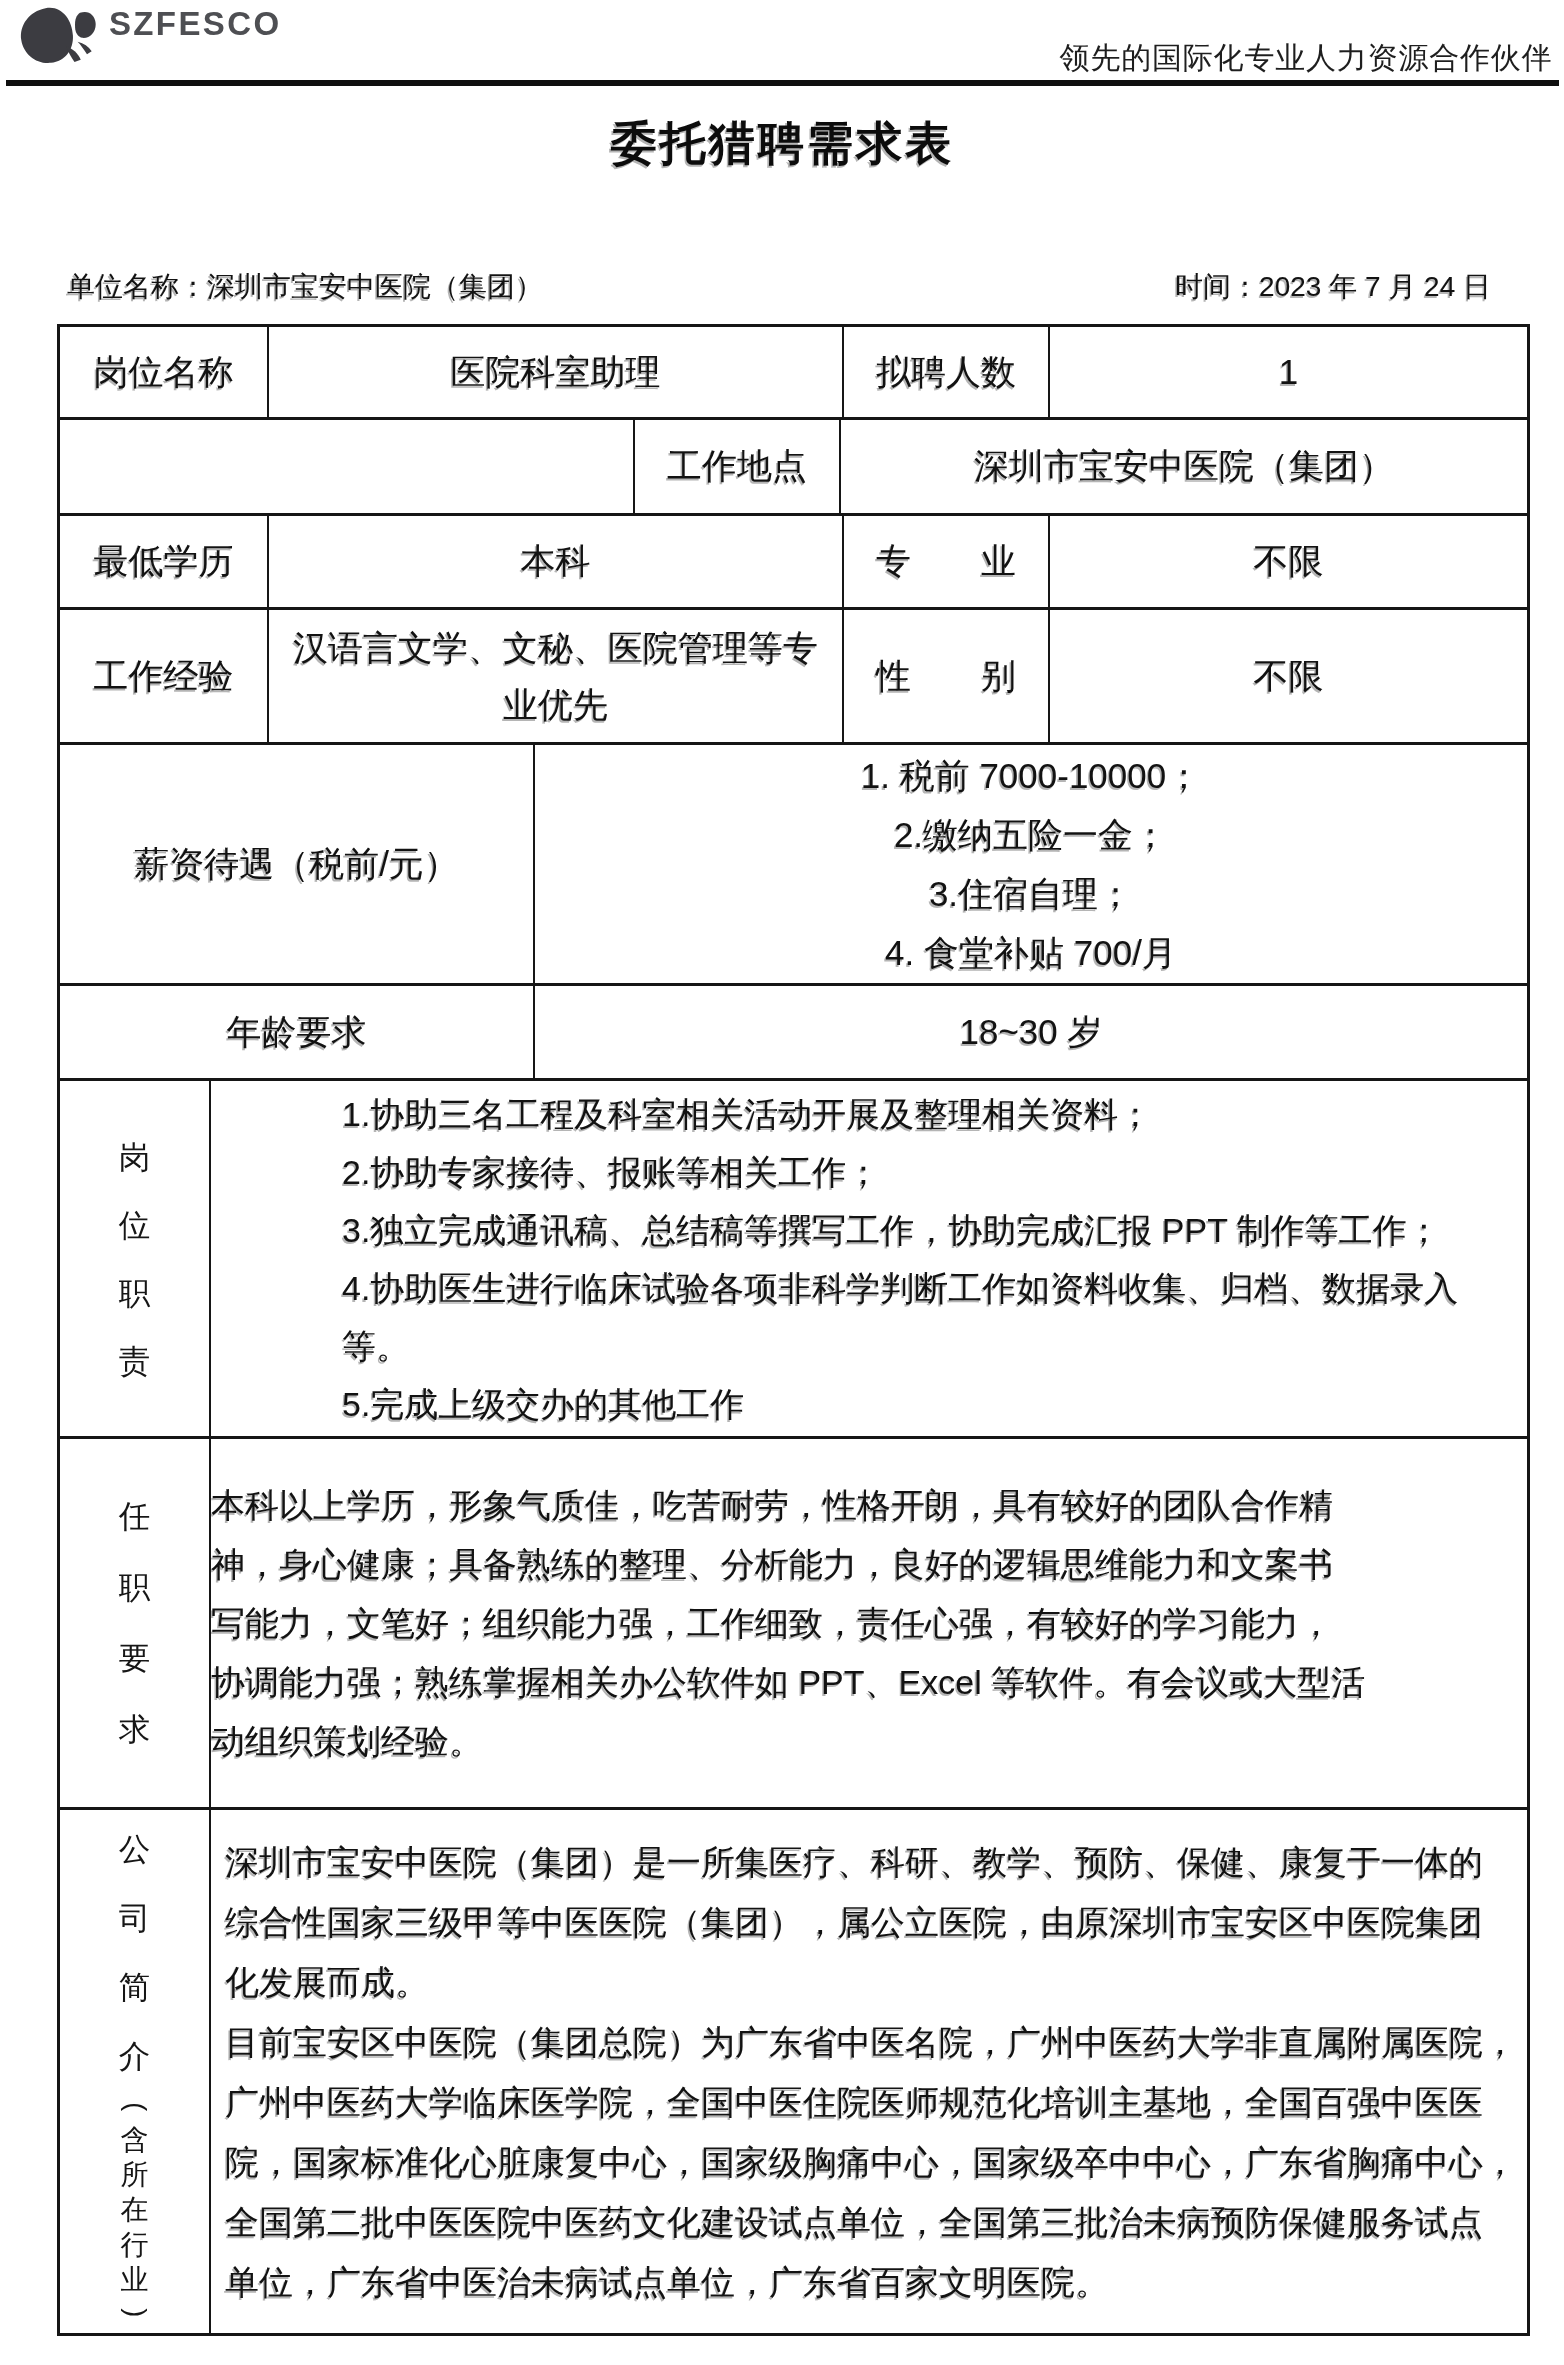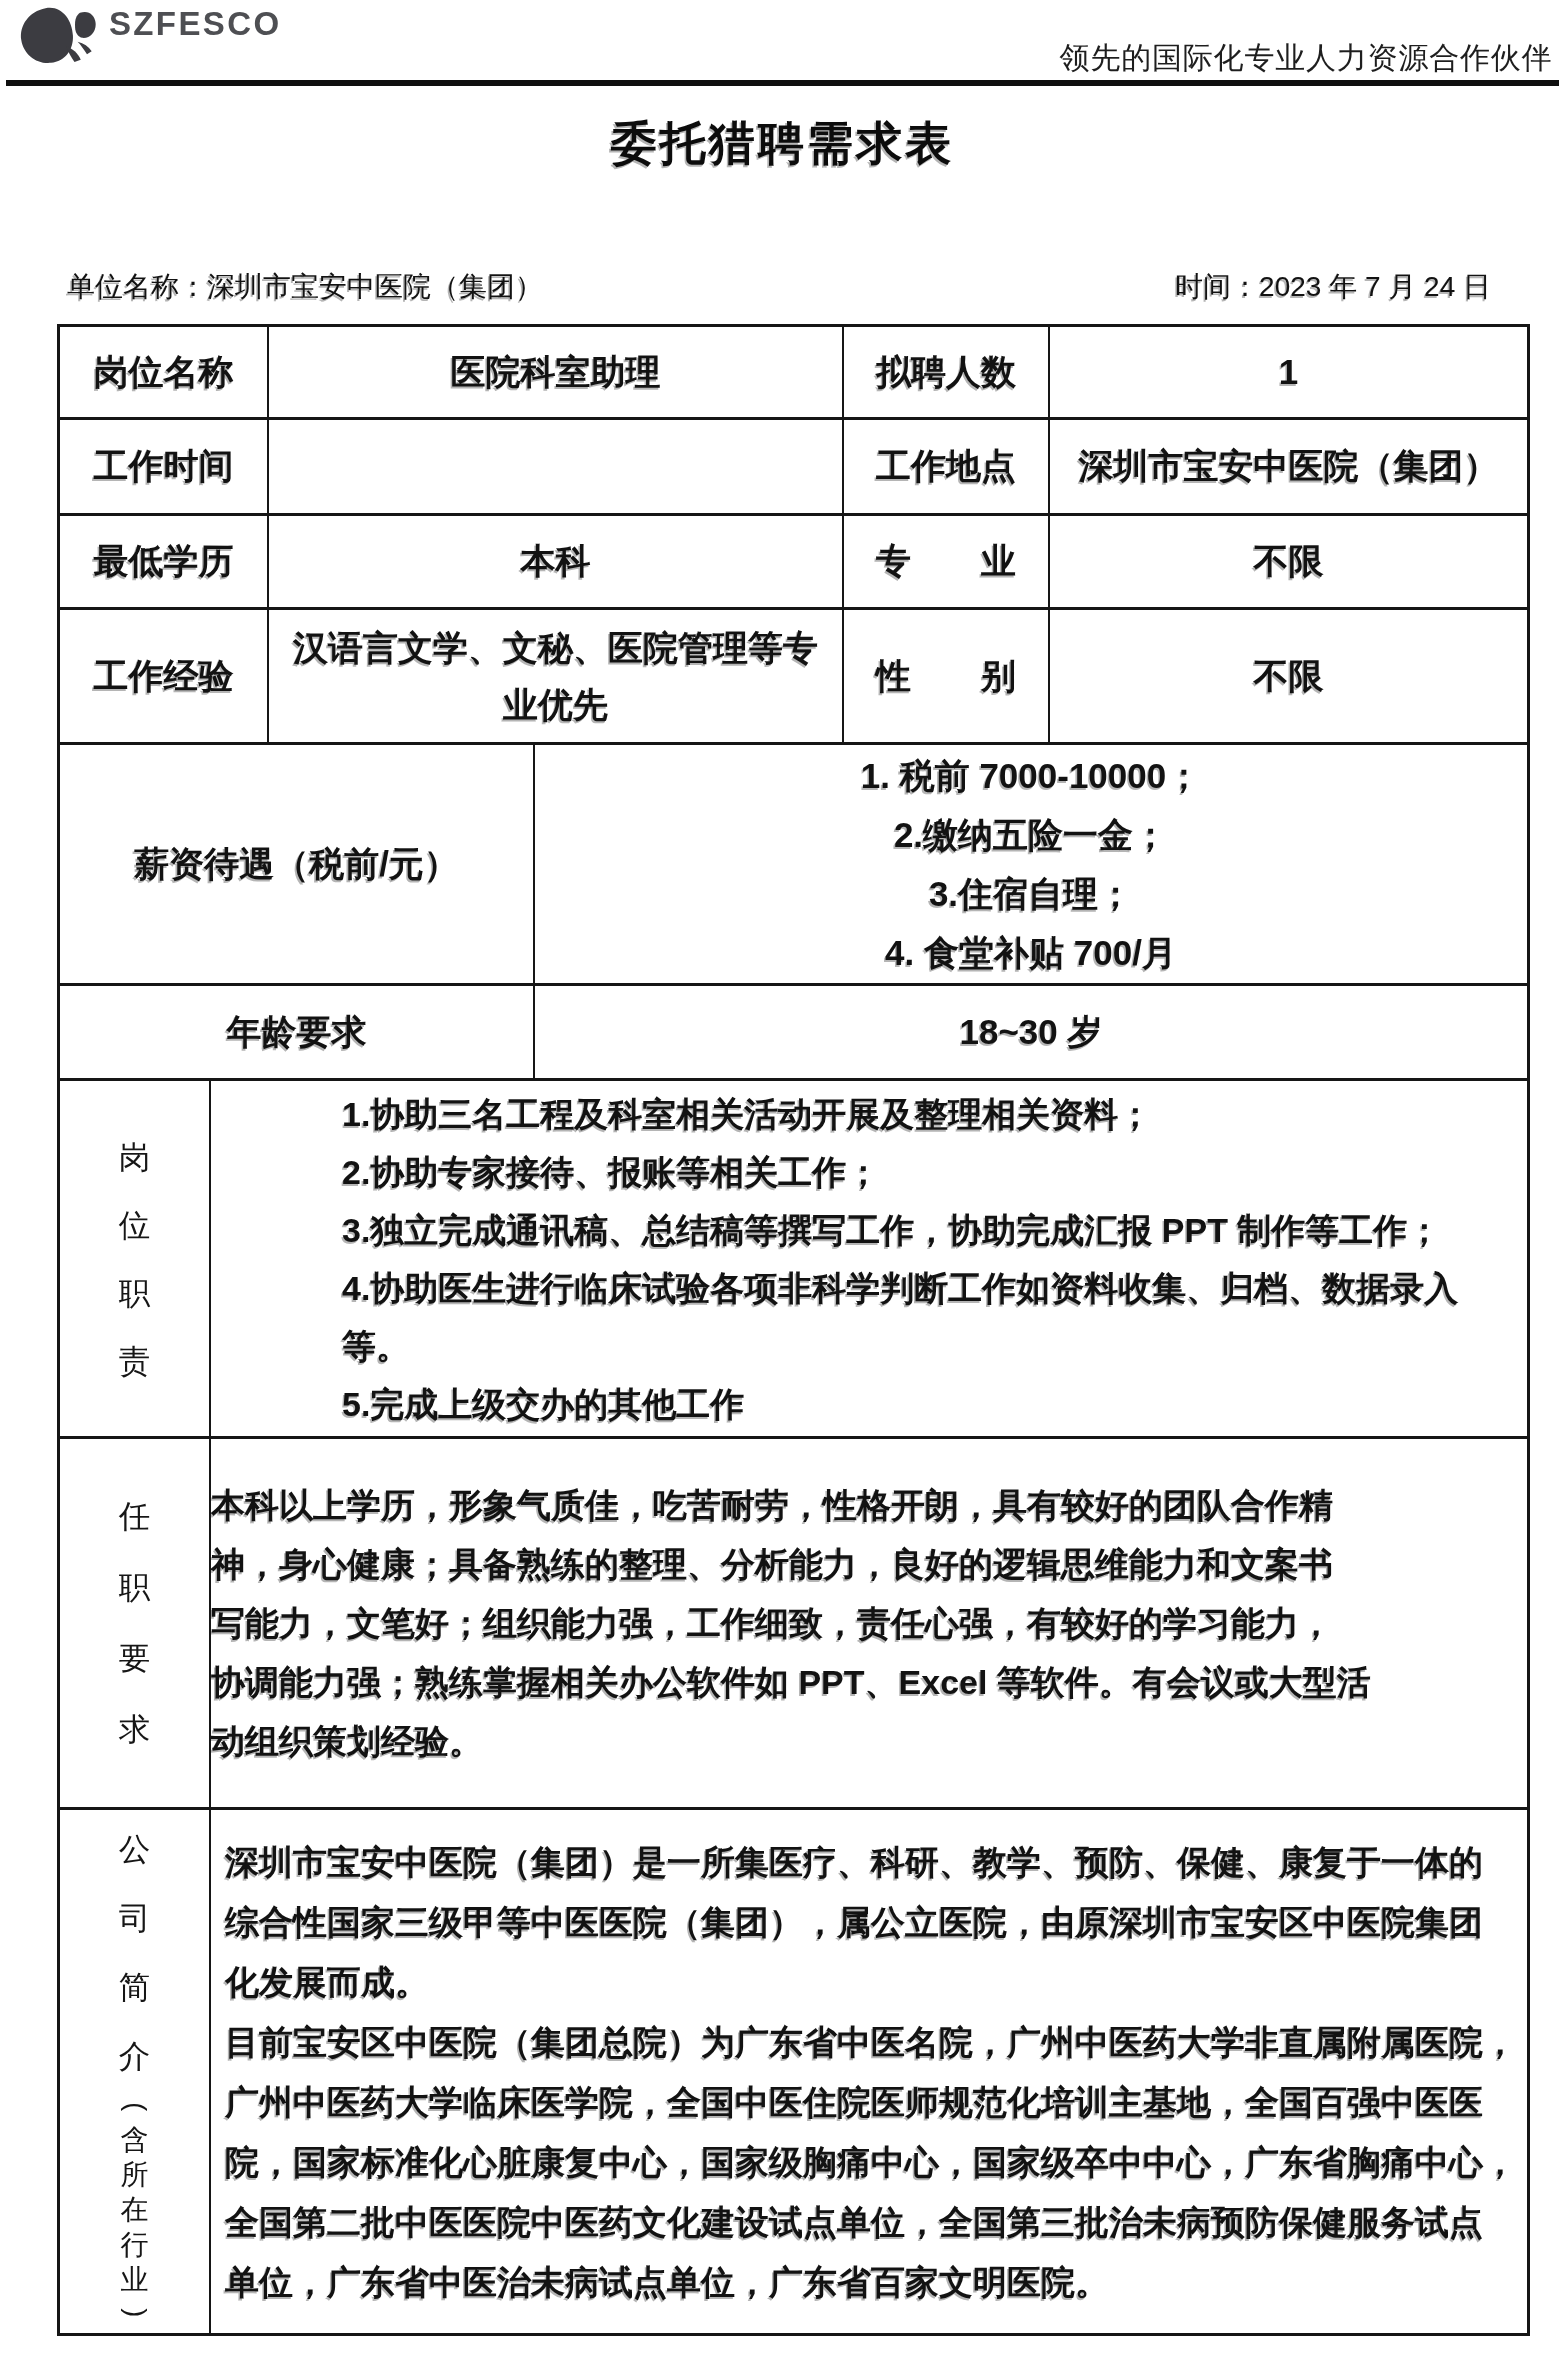--- a/index.html
+++ b/index.html
@@ -33,21 +33,21 @@
 
   
   .req-table {
     position:absolute; left:57px; top:324px; width:1473px; height:2012px;
     border:3.9px solid #161616; display:flex; flex-direction:column; background:#fff;
   }
   .trow { display:flex; width:100%; border-bottom:3.9px solid #161616; }
   .trow:last-child { border-bottom:none; flex:1; }
   .cell {
     display:flex; align-items:center; justify-content:center;
-    font-size:35px; font-weight:bold; white-space:pre; overflow:hidden;
+    font-size:35px; font-weight:normal; white-space:pre; overflow:hidden;
   }
   .bR { border-right:2.4px solid #161616; }
   .c1 { width:209px; } .c2 { width:575px; } .c3 { width:206px; } .c4 { flex:1; }
   .cw { width:475px; }          
   .cn { width:151px; }          
   .h1 { height:93px; } .h2 { height:96px; } .h3 { height:94px; } .h4 { height:135px; }
   .h5 { height:241px; } .h6 { height:95px; } .h7 { height:358px; } .h8 { height:371px; }
 
   .col { flex-direction:column; }
   .line { white-space:pre; }
@@ -99,21 +99,20 @@
 <div class="req-table">
 
   <div class="trow h1">
     <div class="cell c1 bR sh">岗位名称</div>
     <div class="cell c2 bR sh">医院科室助理</div>
     <div class="cell c3 bR sh">拟聘人数</div>
     <div class="cell c4 sh">1</div>
   </div>
 
   <div class="trow h2">
-    <div class="cell c1 bR sh">工作时间</div>
     <div class="cell c2 bR sh"></div>
     <div class="cell c3 bR sh">工作地点</div>
     <div class="cell c4 sh">深圳市宝安中医院（集团）</div>
   </div>
 
   <div class="trow h3">
     <div class="cell c1 bR sh">最低学历</div>
     <div class="cell c2 bR sh">本科</div>
     <div class="cell c3 bR sh">专　　业</div>
     <div class="cell c4 sh">不限</div>

